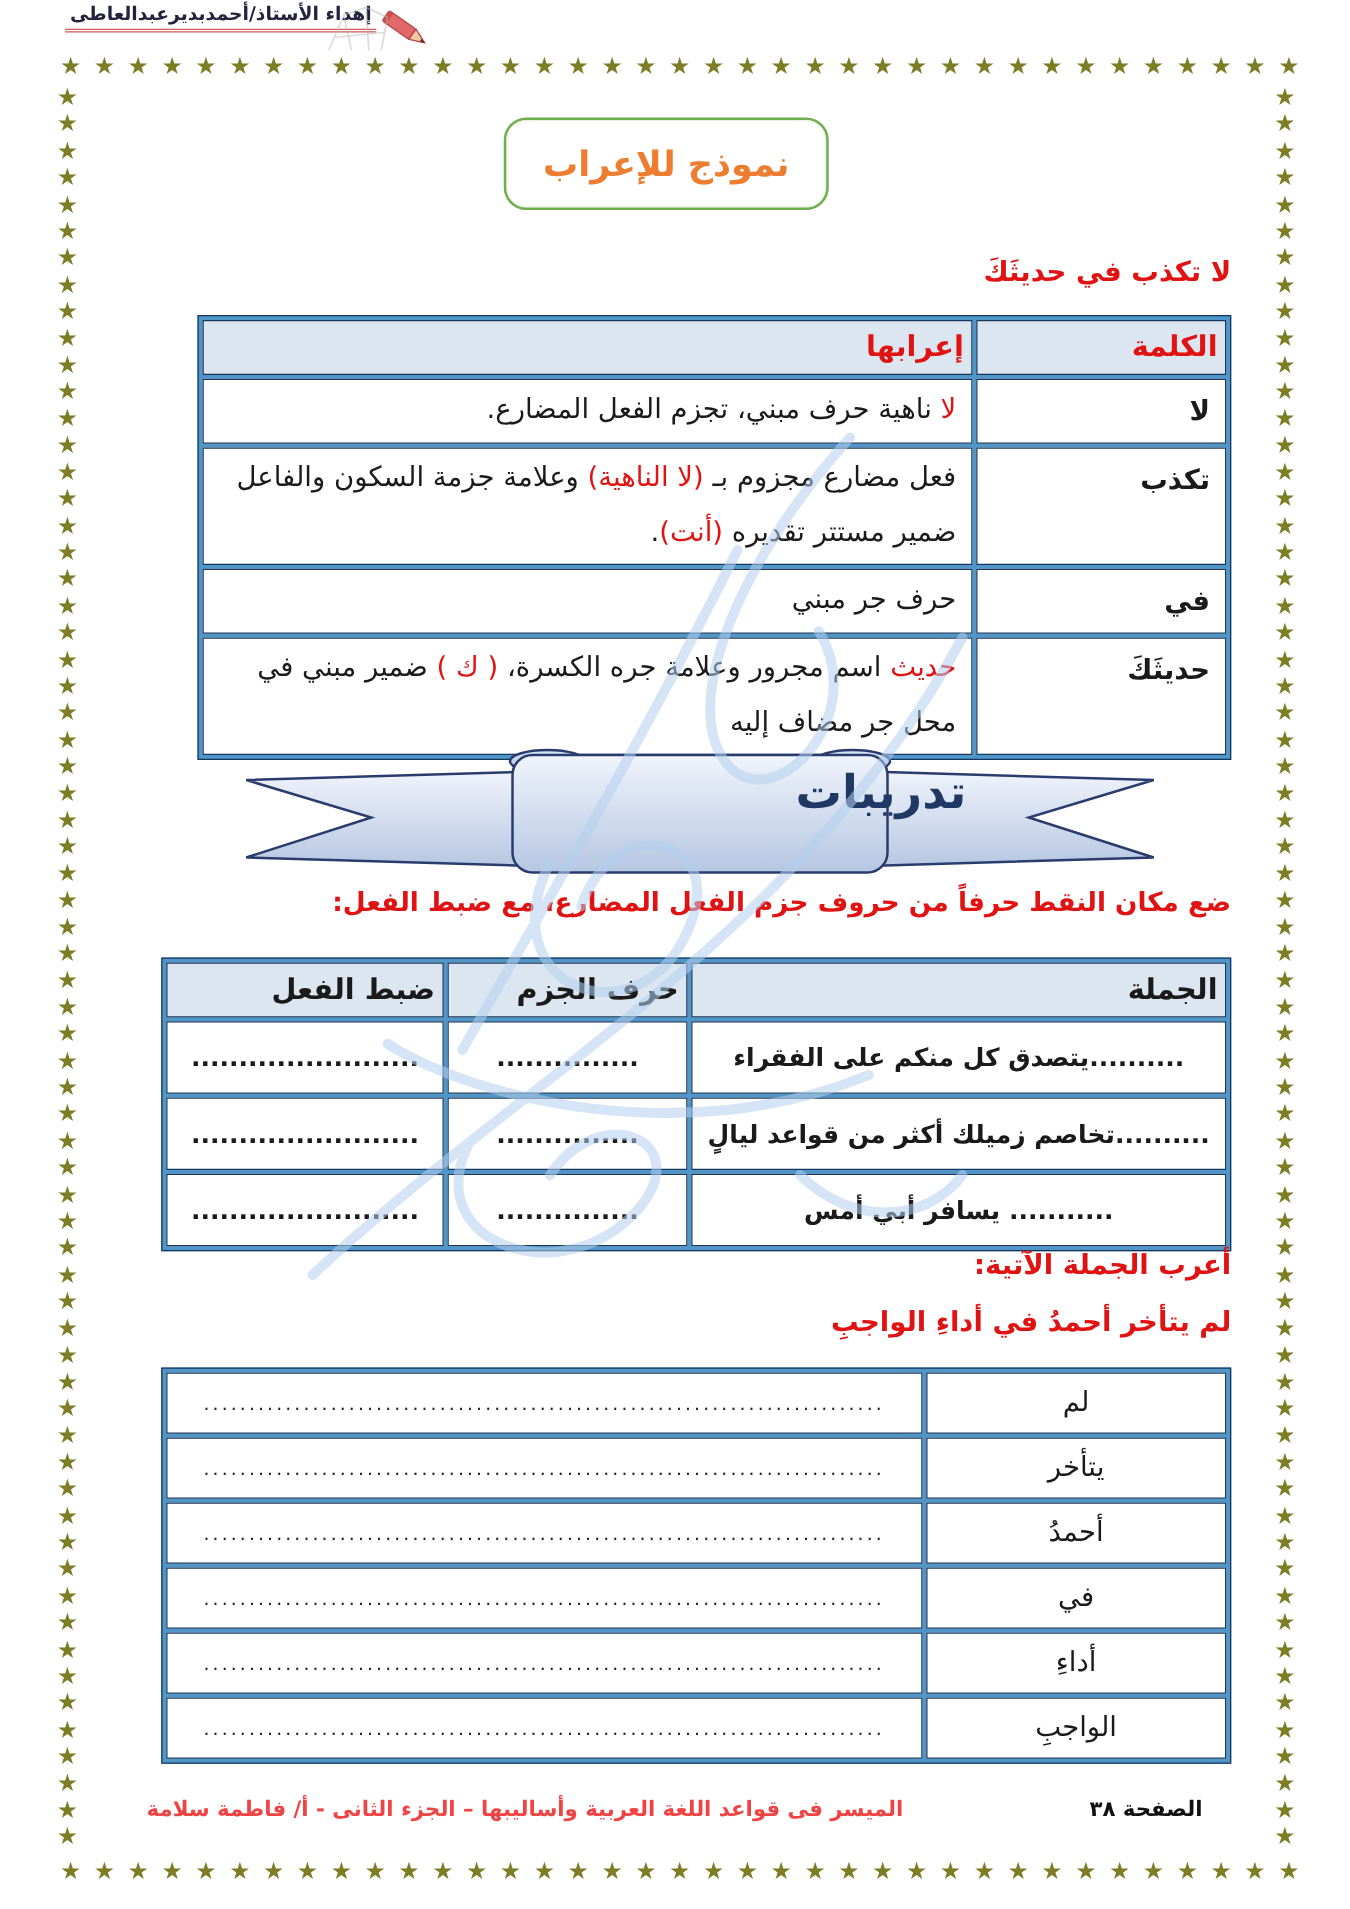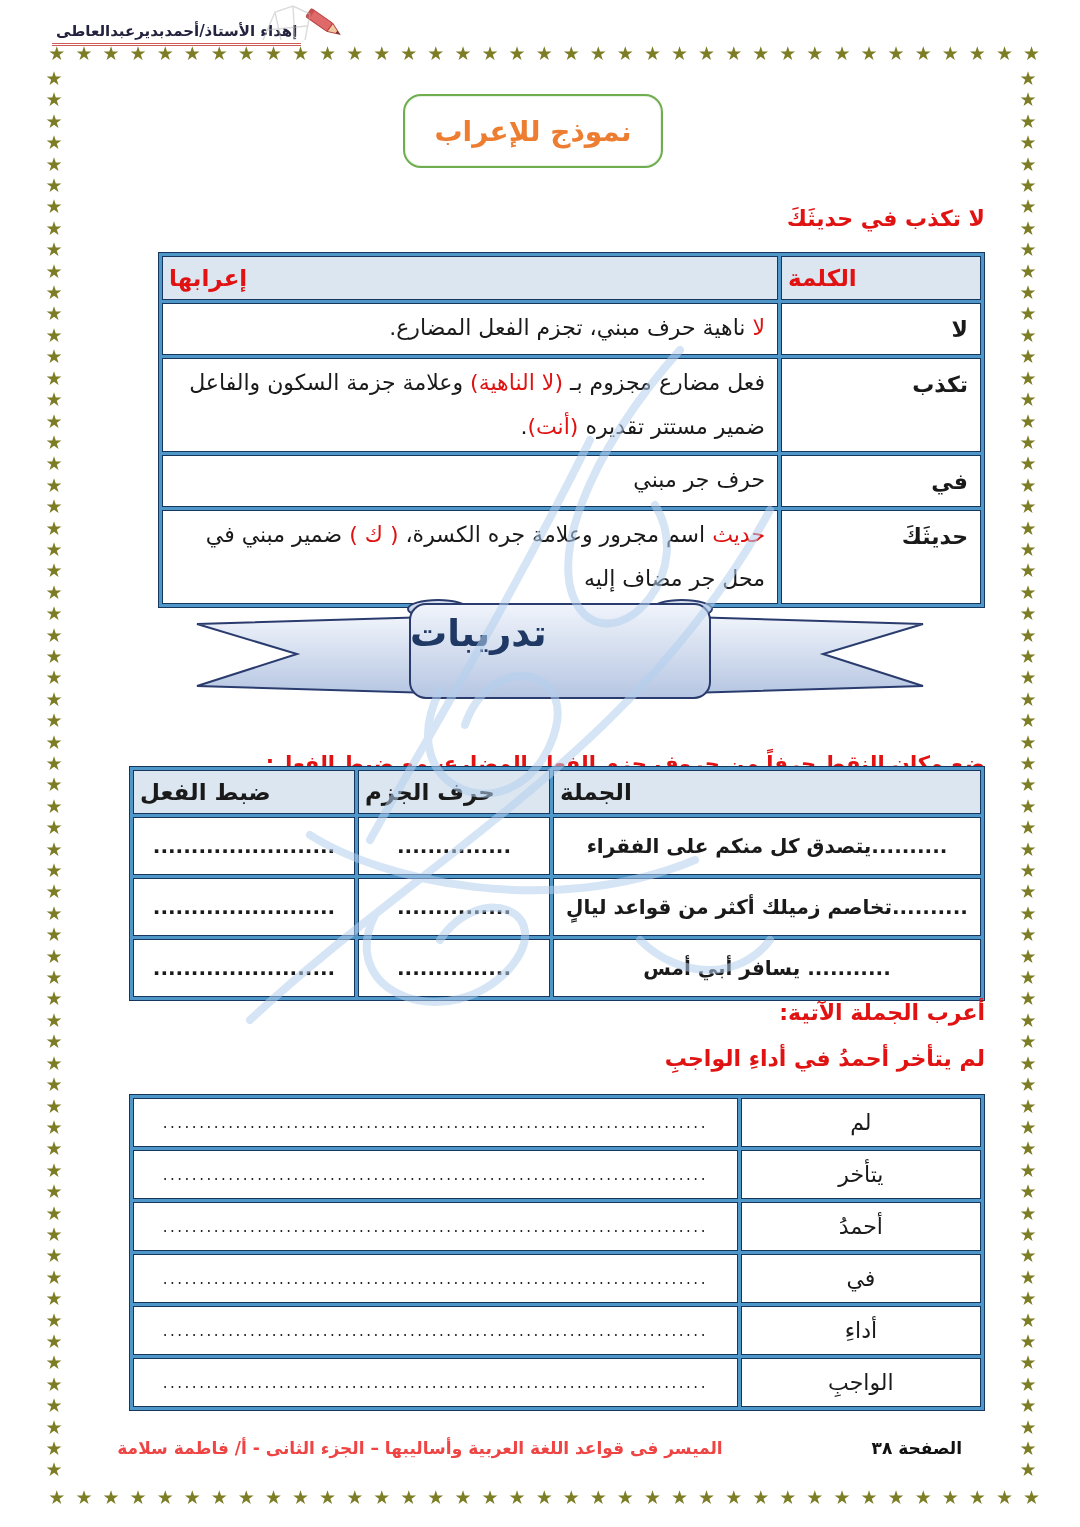--- a/index.html
+++ b/index.html
@@ -13,51 +13,51 @@
     font-family:"DejaVu Sans", sans-serif; direction:rtl; overflow:hidden; color:var(--ink);
   }
   
   .stars-h{position:absolute; left:38px; width:1004px; color:var(--star); font-size:19px;
     letter-spacing:2px; white-space:nowrap; overflow:hidden; text-align:center; line-height:22px;}
   .stars-top{top:42px;} .stars-bottom{top:1486px;}
   .stars-v{position:absolute; top:68px; height:1414px; width:24px; color:var(--star); font-size:19px;
     line-height:21.4px; white-space:pre-line; text-align:center; overflow:hidden;}
   .stars-left{left:42px;} .stars-right{left:1016px;}
   
-  .dedication{position:absolute; left:52px; top:2px; display:flex; direction:ltr; align-items:flex-end; gap:4px;}
+  .dedication{position:absolute; left:52px; top:2px; display:flex; direction:ltr; align-items:flex-start; gap:4px;}
   .dedication-text{font-size:15px; font-weight:bold; color:#23233f;
     border-bottom:3px double #cf5a5a; padding:0 4px 3px 4px; white-space:nowrap;}
   .sketch{position:absolute; left:255px; top:0px; opacity:.5;}
   
   .title-box{position:absolute; left:403px; top:94px; width:256px; height:70px;
     border:2.5px solid var(--green); border-radius:18px; display:flex; align-items:center;
     justify-content:center; background:#fff; box-shadow:0 0 0 1px #e9f2e4 inset;}
   .title-box span{color:var(--orange); font-size:28px; font-weight:bold;}
   .red-heading{position:absolute; right:95px; color:var(--red); font-weight:bold; font-size:22px; white-space:nowrap;}
-  .h-example{top:206px;} .h-fill{top:752px; font-size:21px;} .h-parse{top:1000px;} .h-sentence{top:1046px;}
+  .h-example{top:206px;} .h-fill{top:710px; font-size:21px;} .h-parse{top:1000px;} .h-sentence{top:1046px;}
   
   table.grid{border-collapse:separate; border-spacing:3px; background:var(--grid);
     border:1px solid var(--gridline); position:absolute; right:95px; table-layout:fixed;}
   table.grid td, table.grid th{background:#fff; border:1.5px solid var(--gridline); overflow:hidden;}
-  table.grid th{background:var(--headfill); font-size:23px; font-weight:bold; text-align:left; padding:8px 6px;}
+  table.grid th{background:var(--headfill); font-size:23px; font-weight:bold; text-align:right; padding:8px 6px;}
   .parse-table{top:252px; width:822px;}
   .parse-table th{color:var(--red);}
   .parse-table td{font-size:22px; line-height:2.0; padding:2px 12px; vertical-align:top; text-align:right;}
   .parse-table td.word-cell{font-weight:bold; padding-top:4px;}
   .red-seg{color:var(--red);}
   .fill-table{top:766px; width:856px;}
   .fill-table th{color:var(--ink); font-size:22px;}
   .fill-table td{font-size:20px; font-weight:bold; text-align:center; padding:16px 8px; white-space:nowrap;}
   .word-table{top:1094px; width:856px;}
   .word-table td{padding:11px 10px; text-align:center;}
   .word-table td.word-cell{font-size:22px; font-weight:normal;}
   .word-table td.dots-cell{font-size:15px; letter-spacing:2.5px; color:#222; white-space:nowrap;}
   
   .ribbon{position:absolute; left:185px; top:592px; width:750px; height:114px;}
-  .ribbon-label{position:absolute; left:225px; top:20px; width:363px; text-align:left;
+  .ribbon-label{position:absolute; left:225px; top:20px; width:363px; text-align:right;
     font-size:37px; font-weight:bold; color:var(--ribbontext);}
   
   .watermark{position:absolute; left:120px; top:320px; pointer-events:none; opacity:.55; z-index:6;}
   .content{position:relative; z-index:2;}
   
   .footer-book{position:absolute; left:70px; top:1438px; width:700px; text-align:center;
     font-size:17px; font-weight:bold; color:#ef4444; white-space:nowrap;}
   .footer-page{position:absolute; right:118px; top:1438px; font-size:17px; font-weight:bold; color:#111;text-align:right;}
 </style>
 </head>

